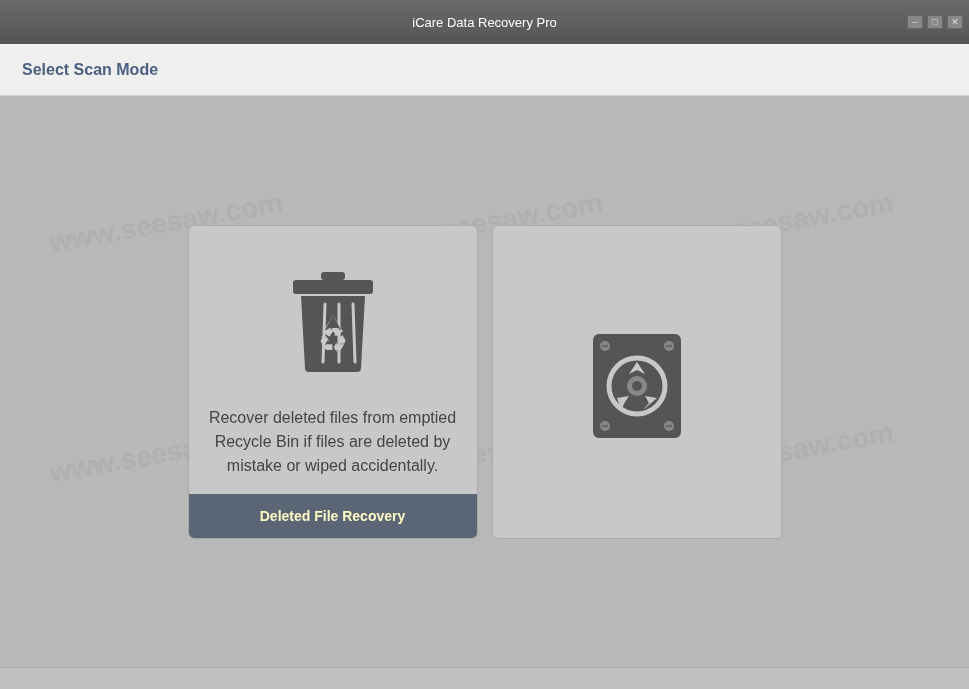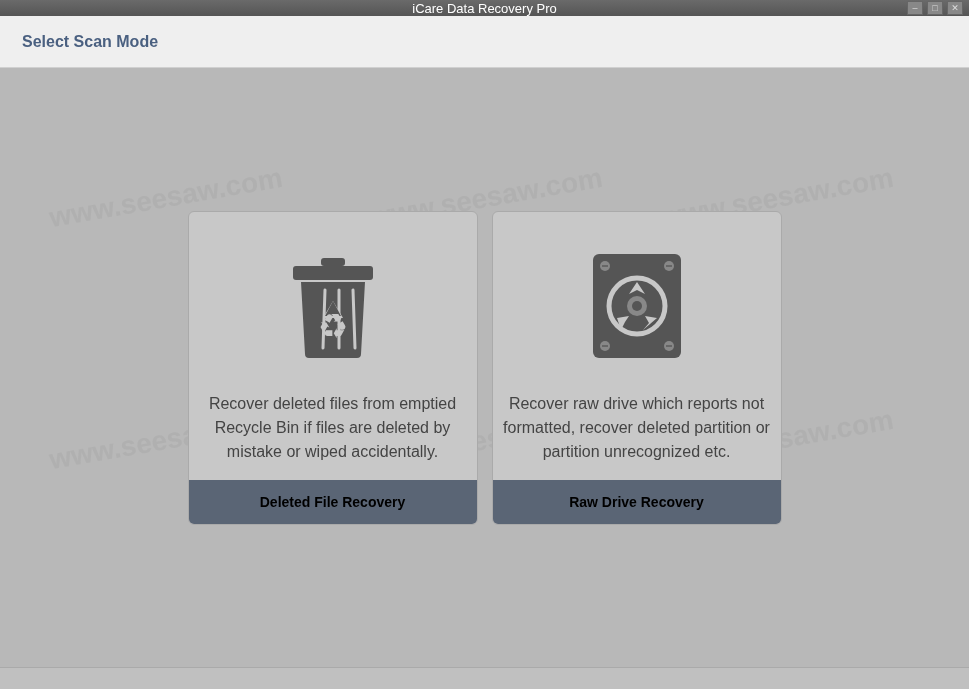--- a/index.html
+++ b/index.html
@@ -10,21 +10,21 @@
       background: #c8c8c8;
       font-family: Arial, sans-serif;
       overflow: hidden;
       display: flex;
       flex-direction: column;
     }
 
     
     .title-bar {
       background: linear-gradient(to bottom, #6a6a6a, #555555);
-      height: 16px;
+      height: 44px;
       display: flex;
       align-items: center;
       justify-content: center;
       position: relative;
       flex-shrink: 0;
     }
 
     .title-bar-title {
       color: #ffffff;
       font-size: 13px;
@@ -115,21 +115,21 @@
     .card-description {
       font-size: 16px;
       color: #444;
       text-align: center;
       line-height: 1.5;
       padding: 0 10px 16px;
     }
 
     .card-button {
       background: #5a6575;
-      color: #000000;
+      color: #fef9c3;
       font-size: 14px;
       font-weight: bold;
       text-align: center;
       padding: 14px 10px;
       cursor: pointer;
       user-select: none;
     }
 
     
     .icon-svg {
@@ -222,20 +222,18 @@
           <path d="M70 46 L62 58 L70 54 L78 58 Z" fill="#c8c8c8"></path>
 
           <path d="M90 82 L78 80 L82 87 L76 94 Z" fill="#c8c8c8"></path>
 
           <path d="M50 82 L54 94 L58 86 L62 80 Z" fill="#c8c8c8"></path>
 
           <circle cx="70" cy="70" r="10" fill="#888"></circle>
           <circle cx="70" cy="70" r="5" fill="#555"></circle>
         </svg>
       </div>
-      <p class="card-description">Recover raw drive which reports not formatted, recover deleted partition or partition unrecognized etc.</p>
-      <div class="card-button">Raw Drive Recovery</div>
     </div>
 
   </div>
 </div>
 
 <div class="footer"></div>
 
 </body></html>

